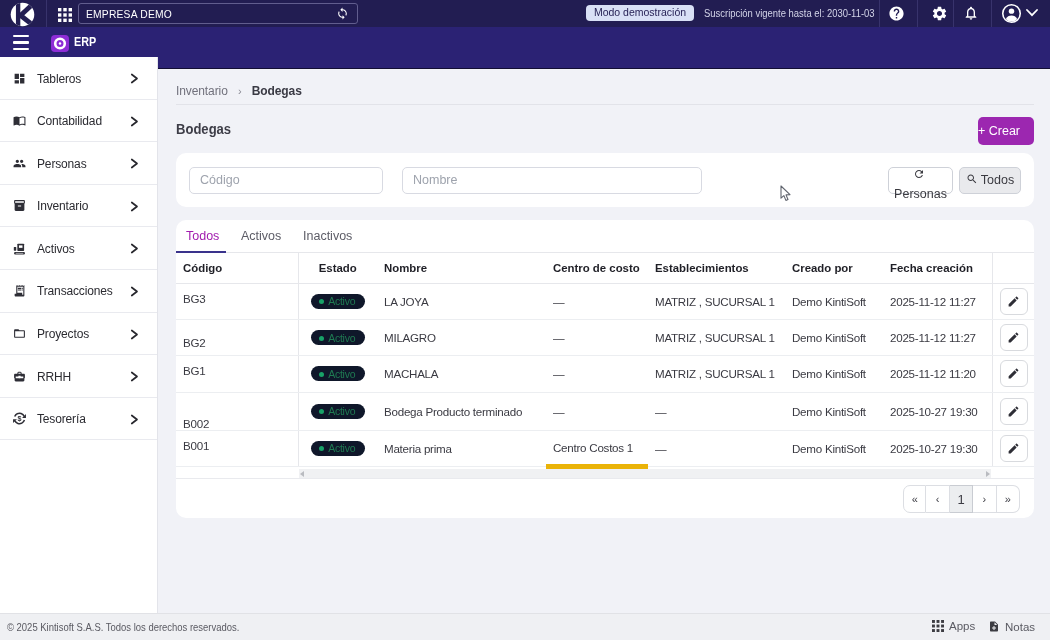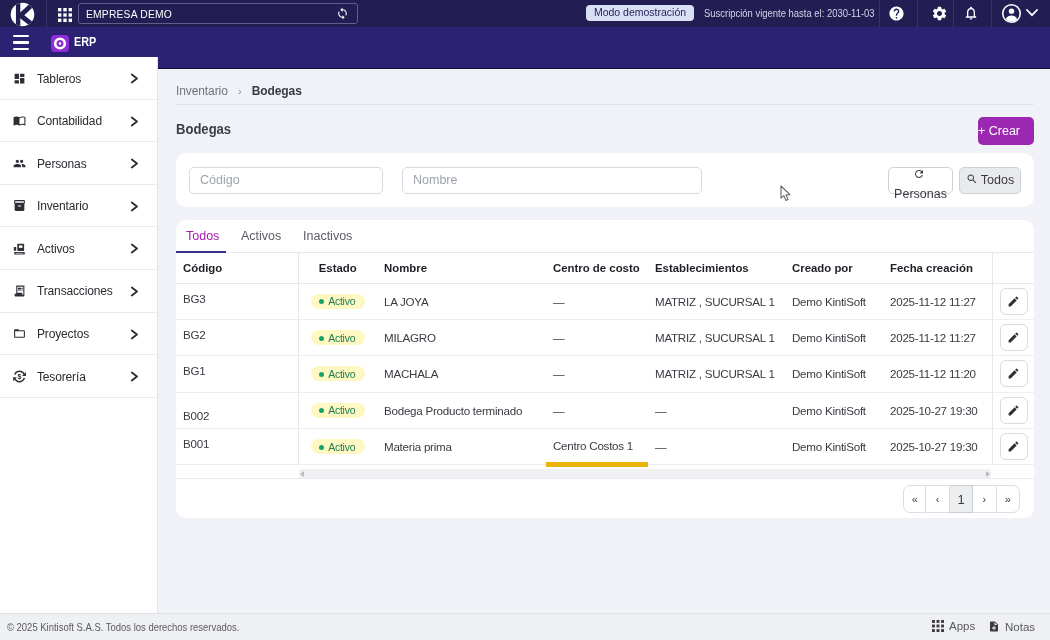--- a/index.html
+++ b/index.html
@@ -51,21 +51,21 @@
 .tabs { position:absolute; left:0; top:0; width:100%; height:33px; border-bottom:1px solid #e6e7eb; }
 .tab { position:absolute; top:9px; font-size:12.5px; color:#5c5c66; }
 .tab.active { color:#a21caf; font-weight:normal; }
 .tab-underline { position:absolute; left:0px; top:30.5px; width:50px; height:2.5px; background:#3a338c; }
 
 table.grid { position:absolute; left:0; top:33px; border-collapse:collapse; width:858px; table-layout:fixed; }
 table.grid th { font-size:11.4px; color:#1f1f26; font-weight:bold; text-align:left; height:30px; padding:0 7px 0 7px; border-bottom:1px solid #e6e7eb; white-space:nowrap; overflow:hidden; }
 table.grid td { font-size:11.6px; color:#3a3a42; height:36.4px; padding:0 7px; border-bottom:1px solid #eceef1; vertical-align:middle; white-space:nowrap; overflow:hidden; letter-spacing:-0.25px; }
 .vline { border-right:1px solid #e6e7eb; }
 .vline2 { border-left:1px solid #e6e7eb; }
-.badge-act { display:inline-block; background:#fef9c3; color:#1f7a52; font-size:10.5px; border-radius:8px; padding:1.5px 9.5px 1.5px 8px; line-height:12px; }
+.badge-act { display:inline-block; background:#0f172a; color:#1f7a52; font-size:10.5px; border-radius:8px; padding:1.5px 9.5px 1.5px 8px; line-height:12px; }
 .badge-act .dot { display:inline-block; width:5px; height:5px; background:#18a268; border-radius:50%; vertical-align:1px; margin-right:4.5px; }
 .editbtn { width:28px; height:27px; border:1px solid #d8dade; border-radius:6px; background:#fff; display:flex; align-items:center; justify-content:center; }
 
 .hscroll { position:absolute; left:123px; top:249px; width:692px; height:9px; background:#f0f1f3; }
 .pagrow { position:absolute; left:0; top:258px; width:858px; height:40px; border-top:1px solid #e9eaee; }
 .pager { position:absolute; right:14px; top:6px; height:28px; display:flex; }
 .pager .pg { width:23.4px; height:28px; border:1px solid #dcdee3; border-left:none; background:#fff; text-align:center; line-height:27px; font-size:11px; color:#3c3c44; }
 .pager .pg:first-child { border-left:1px solid #dcdee3; border-radius:7px 0 0 7px; }
 .pager .pg:last-child { border-radius:0 7px 7px 0; }
 .pager .pg.cur { background:#eceef0; border-color:#c9ccd2; font-size:13px; }
@@ -208,20 +208,30 @@
       <div class="mlabel">Transacciones</div>
         <svg class="mchev" width="9" height="11" viewBox="0 0 9 11">
           <path d="M1.8 1.5 L7 5.5 L1.8 9.5" fill="none" stroke="#27272d" stroke-width="1.7" stroke-linecap="round" stroke-linejoin="round"></path>
         </svg>
     </div>
     <div class="mitem">
       <svg class="mic" width="13" height="13" viewBox="0 0 24 24" fill="#2e2e36">
           <path d="M20 6h-8l-2-2H4c-1.1 0-1.99.9-1.99 2L2 18c0 1.1.9 2 2 2h16c1.1 0 2-.9 2-2V8c0-1.1-.9-2-2-2zm0 12H4V8h16v10z"></path>
         </svg>
       <div class="mlabel">Proyectos</div>
+        <svg class="mchev" width="9" height="11" viewBox="0 0 9 11">
+          <path d="M1.8 1.5 L7 5.5 L1.8 9.5" fill="none" stroke="#27272d" stroke-width="1.7" stroke-linecap="round" stroke-linejoin="round"></path>
+        </svg>
+    </div>
+    <div class="mitem">
+      <svg class="mic" width="13" height="13" viewBox="0 0 24 24" fill="#2e2e36">
+          <path d="M20 7h-4V5l-2-2h-4L8 5v2H4c-1.1 0-2 .9-2 2v5c0 .75.4 1.38 1 1.73V19c0 1.11.89 2 2 2h14c1.11 0 2-.89 2-2v-3.28c.59-.35 1-.99 1-1.72V9c0-1.1-.9-2-2-2zM10 5h4v2h-4V5zm-5 7h5v-1.5h4V12h5v3H5v-3z"></path>
+          <rect x="10.6" y="12.5" width="2.8" height="2.6" fill="#fff"></rect>
+        </svg>
+      <div class="mlabel">RRHH</div>
         <svg class="mchev" width="9" height="11" viewBox="0 0 9 11">
           <path d="M1.8 1.5 L7 5.5 L1.8 9.5" fill="none" stroke="#27272d" stroke-width="1.7" stroke-linecap="round" stroke-linejoin="round"></path>
         </svg>
     </div>
     <div class="mitem">
       <svg class="mic" width="15" height="15" viewBox="0 0 24 24" style="margin-left:-1px; margin-top:-1px;">
           <circle cx="12" cy="12" r="8.3" fill="none" stroke="#2e2e36" stroke-width="2.4" stroke-dasharray="19 7" transform="rotate(18 12 12)"></circle>
           <path d="M22.3 4.8 L22.3 11 L16.1 11 Z" fill="#2e2e36"></path>
           <path d="M1.7 19.2 L1.7 13 L7.9 13 Z" fill="#2e2e36"></path>
           <text x="12" y="16.2" font-size="11.5" font-weight="bold" fill="#2e2e36" text-anchor="middle" font-family="Liberation Sans, sans-serif">$</text>
@@ -293,21 +303,21 @@
               <td>2025-11-12 11:27</td>
           <td class="vline2">
                 <div class="editbtn">
                   <svg width="13" height="13" viewBox="0 0 24 24" fill="#2e2e36">
                     <path d="M3 17.25V21h3.75L17.81 9.94l-3.75-3.75L3 17.25zM20.71 7.04c.39-.39.39-1.02 0-1.41l-2.34-2.34c-.39-.39-1.02-.39-1.41 0l-1.83 1.83 3.75 3.75 1.83-1.83z"></path>
                   </svg>
                 </div>
               </td>
         </tr>
         <tr>
-          <td class="vline" style="vertical-align:top; padding-top:8px">BG2</td>
+          <td class="vline" style="vertical-align:top; padding-top:16px">BG2</td>
           <td style="text-align:center"><span class="badge-act"><span class="dot"></span>Activo</span></td>
           <td>MILAGRO</td>
               <td>—</td>
               <td>MATRIZ , SUCURSAL 1</td>
               <td>Demo KintiSoft</td>
               <td>2025-11-12 11:27</td>
           <td class="vline2">
                 <div class="editbtn">
                   <svg width="13" height="13" viewBox="0 0 24 24" fill="#2e2e36">
                     <path d="M3 17.25V21h3.75L17.81 9.94l-3.75-3.75L3 17.25zM20.71 7.04c.39-.39.39-1.02 0-1.41l-2.34-2.34c-.39-.39-1.02-.39-1.41 0l-1.83 1.83 3.75 3.75 1.83-1.83z"></path>
@@ -325,21 +335,21 @@
               <td>2025-11-12 11:20</td>
           <td class="vline2">
                 <div class="editbtn">
                   <svg width="13" height="13" viewBox="0 0 24 24" fill="#2e2e36">
                     <path d="M3 17.25V21h3.75L17.81 9.94l-3.75-3.75L3 17.25zM20.71 7.04c.39-.39.39-1.02 0-1.41l-2.34-2.34c-.39-.39-1.02-.39-1.41 0l-1.83 1.83 3.75 3.75 1.83-1.83z"></path>
                   </svg>
                 </div>
               </td>
         </tr>
         <tr>
-          <td class="vline" style="vertical-align:top; padding-top:16px">B002</td>
+          <td class="vline" style="vertical-align:top; padding-top:24px">B002</td>
           <td style="text-align:center"><span class="badge-act"><span class="dot"></span>Activo</span></td>
           <td>Bodega Producto terminado</td>
               <td>—</td>
               <td>—</td>
               <td>Demo KintiSoft</td>
               <td>2025-10-27 19:30</td>
           <td class="vline2">
                 <div class="editbtn">
                   <svg width="13" height="13" viewBox="0 0 24 24" fill="#2e2e36">
                     <path d="M3 17.25V21h3.75L17.81 9.94l-3.75-3.75L3 17.25zM20.71 7.04c.39-.39.39-1.02 0-1.41l-2.34-2.34c-.39-.39-1.02-.39-1.41 0l-1.83 1.83 3.75 3.75 1.83-1.83z"></path>

